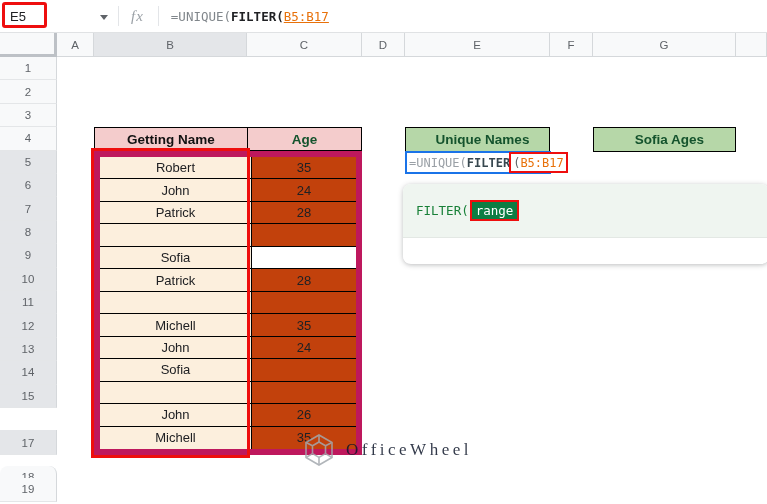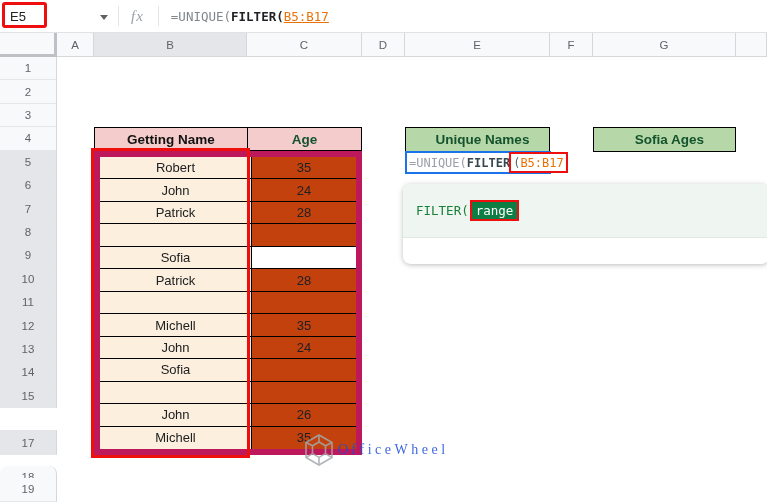--- a/index.html
+++ b/index.html
@@ -97,22 +97,22 @@
     font-family:"DejaVu Sans Mono", monospace; font-size:12.5px; color:var(--tooltip-green);
     white-space:nowrap;}
   .tt-chip{display:inline-flex; border:2.5px solid var(--annotation-red); margin:0 1px;}
   .tt-chip span{background:var(--chip-green-bg); color:#fff; padding:1px 4px;
     font-family:"DejaVu Sans Mono", monospace; font-size:12.5px;}
   .tt-bottom{height:25px; background:#fff;}
 
   
   .watermark{position:absolute; left:300px; top:398px; display:flex; align-items:center;
     z-index:6; opacity:.85;}
-  .wm-text{font-family:"Liberation Serif", serif; font-size:14px; color:#1d4ed8;
-    letter-spacing:3.5px; margin-left:0;}
+  .wm-text{font-family:"Liberation Serif", serif; font-size:17px; color:#0f172a;
+    letter-spacing:3.5px; margin-left:8px;}
 </style>
 </head>
 <body>
 
 <div class="app">
 
   <div class="topbar">
     <div class="namebox">
       <span class="namebox-value">E5</span>
       <span class="nb-caret"></span>

